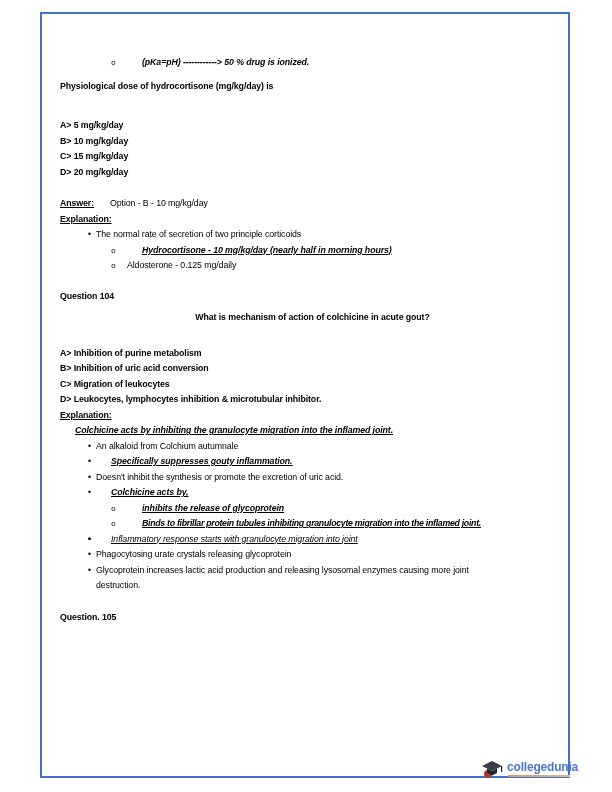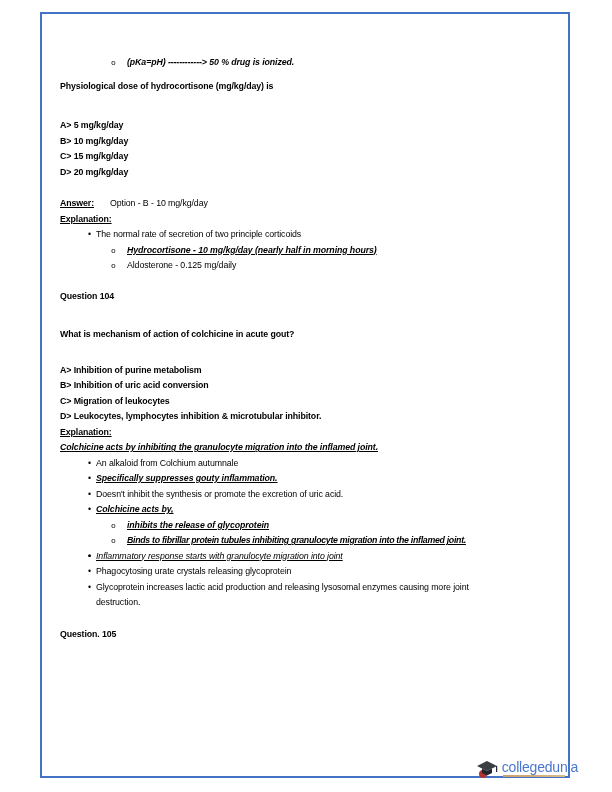--- a/index.html
+++ b/index.html
@@ -10,45 +10,45 @@
   .page-border{
     position:absolute;left:40px;top:12px;width:530px;height:766px;
     border:2px solid #4472c4;box-sizing:border-box;
   }
   .content{
     position:absolute;left:60px;top:55px;width:505px;
     font-size:8.8px;line-height:15.5px;letter-spacing:-0.1px;
   }
   .line{position:relative;}
   .b{font-weight:bold;}
-  .i{font-style:italic;}
+  .i{font-style:italic;margin-left:15px;}
   .u{text-decoration:underline;}
   .l1{padding-left:36px;}
   .l2{padding-left:67px;}
   .marker{position:absolute;}
   .l1 .marker{left:28px;}
   .l2 .marker{left:51px;font-family:"Liberation Mono",monospace;font-size:8px;}
   .ans-text{margin-left:16px;text-align:center;}
   .tight{letter-spacing:-0.3px;}
   .narrow{max-width:390px;}
   .mt8{margin-top:8px;}
   .mt12{margin-top:12px;}
-  .mt6{margin-top:23px;}
+  .mt6{margin-top:6px;text-align:center;}
   .mt15{margin-top:15px;}
   .mt16{margin-top:16px;}
   .mt19{margin-top:19px;}
   .mt20{margin-top:20px;}
   .mt24{margin-top:24px;}
   .logo{
     position:absolute;right:34px;bottom:13px;
     display:flex;align-items:center;gap:4px;
   }
   .logo-text-col{display:flex;flex-direction:column;align-items:flex-start;}
   .brand{
-    color:#4a77d0;font-weight:normal;font-size:14px;letter-spacing:-0.2px;
+    color:#4a77d0;font-weight:bold;font-size:12px;letter-spacing:-0.2px;
     line-height:12px;
   }
   .tagline-bar{
     width:62px;height:2px;margin-top:2px;margin-left:1px;
     background:linear-gradient(90deg,#c9a06a,#d8b98f);
   }
 </style>
 </head>
 <body>
 

